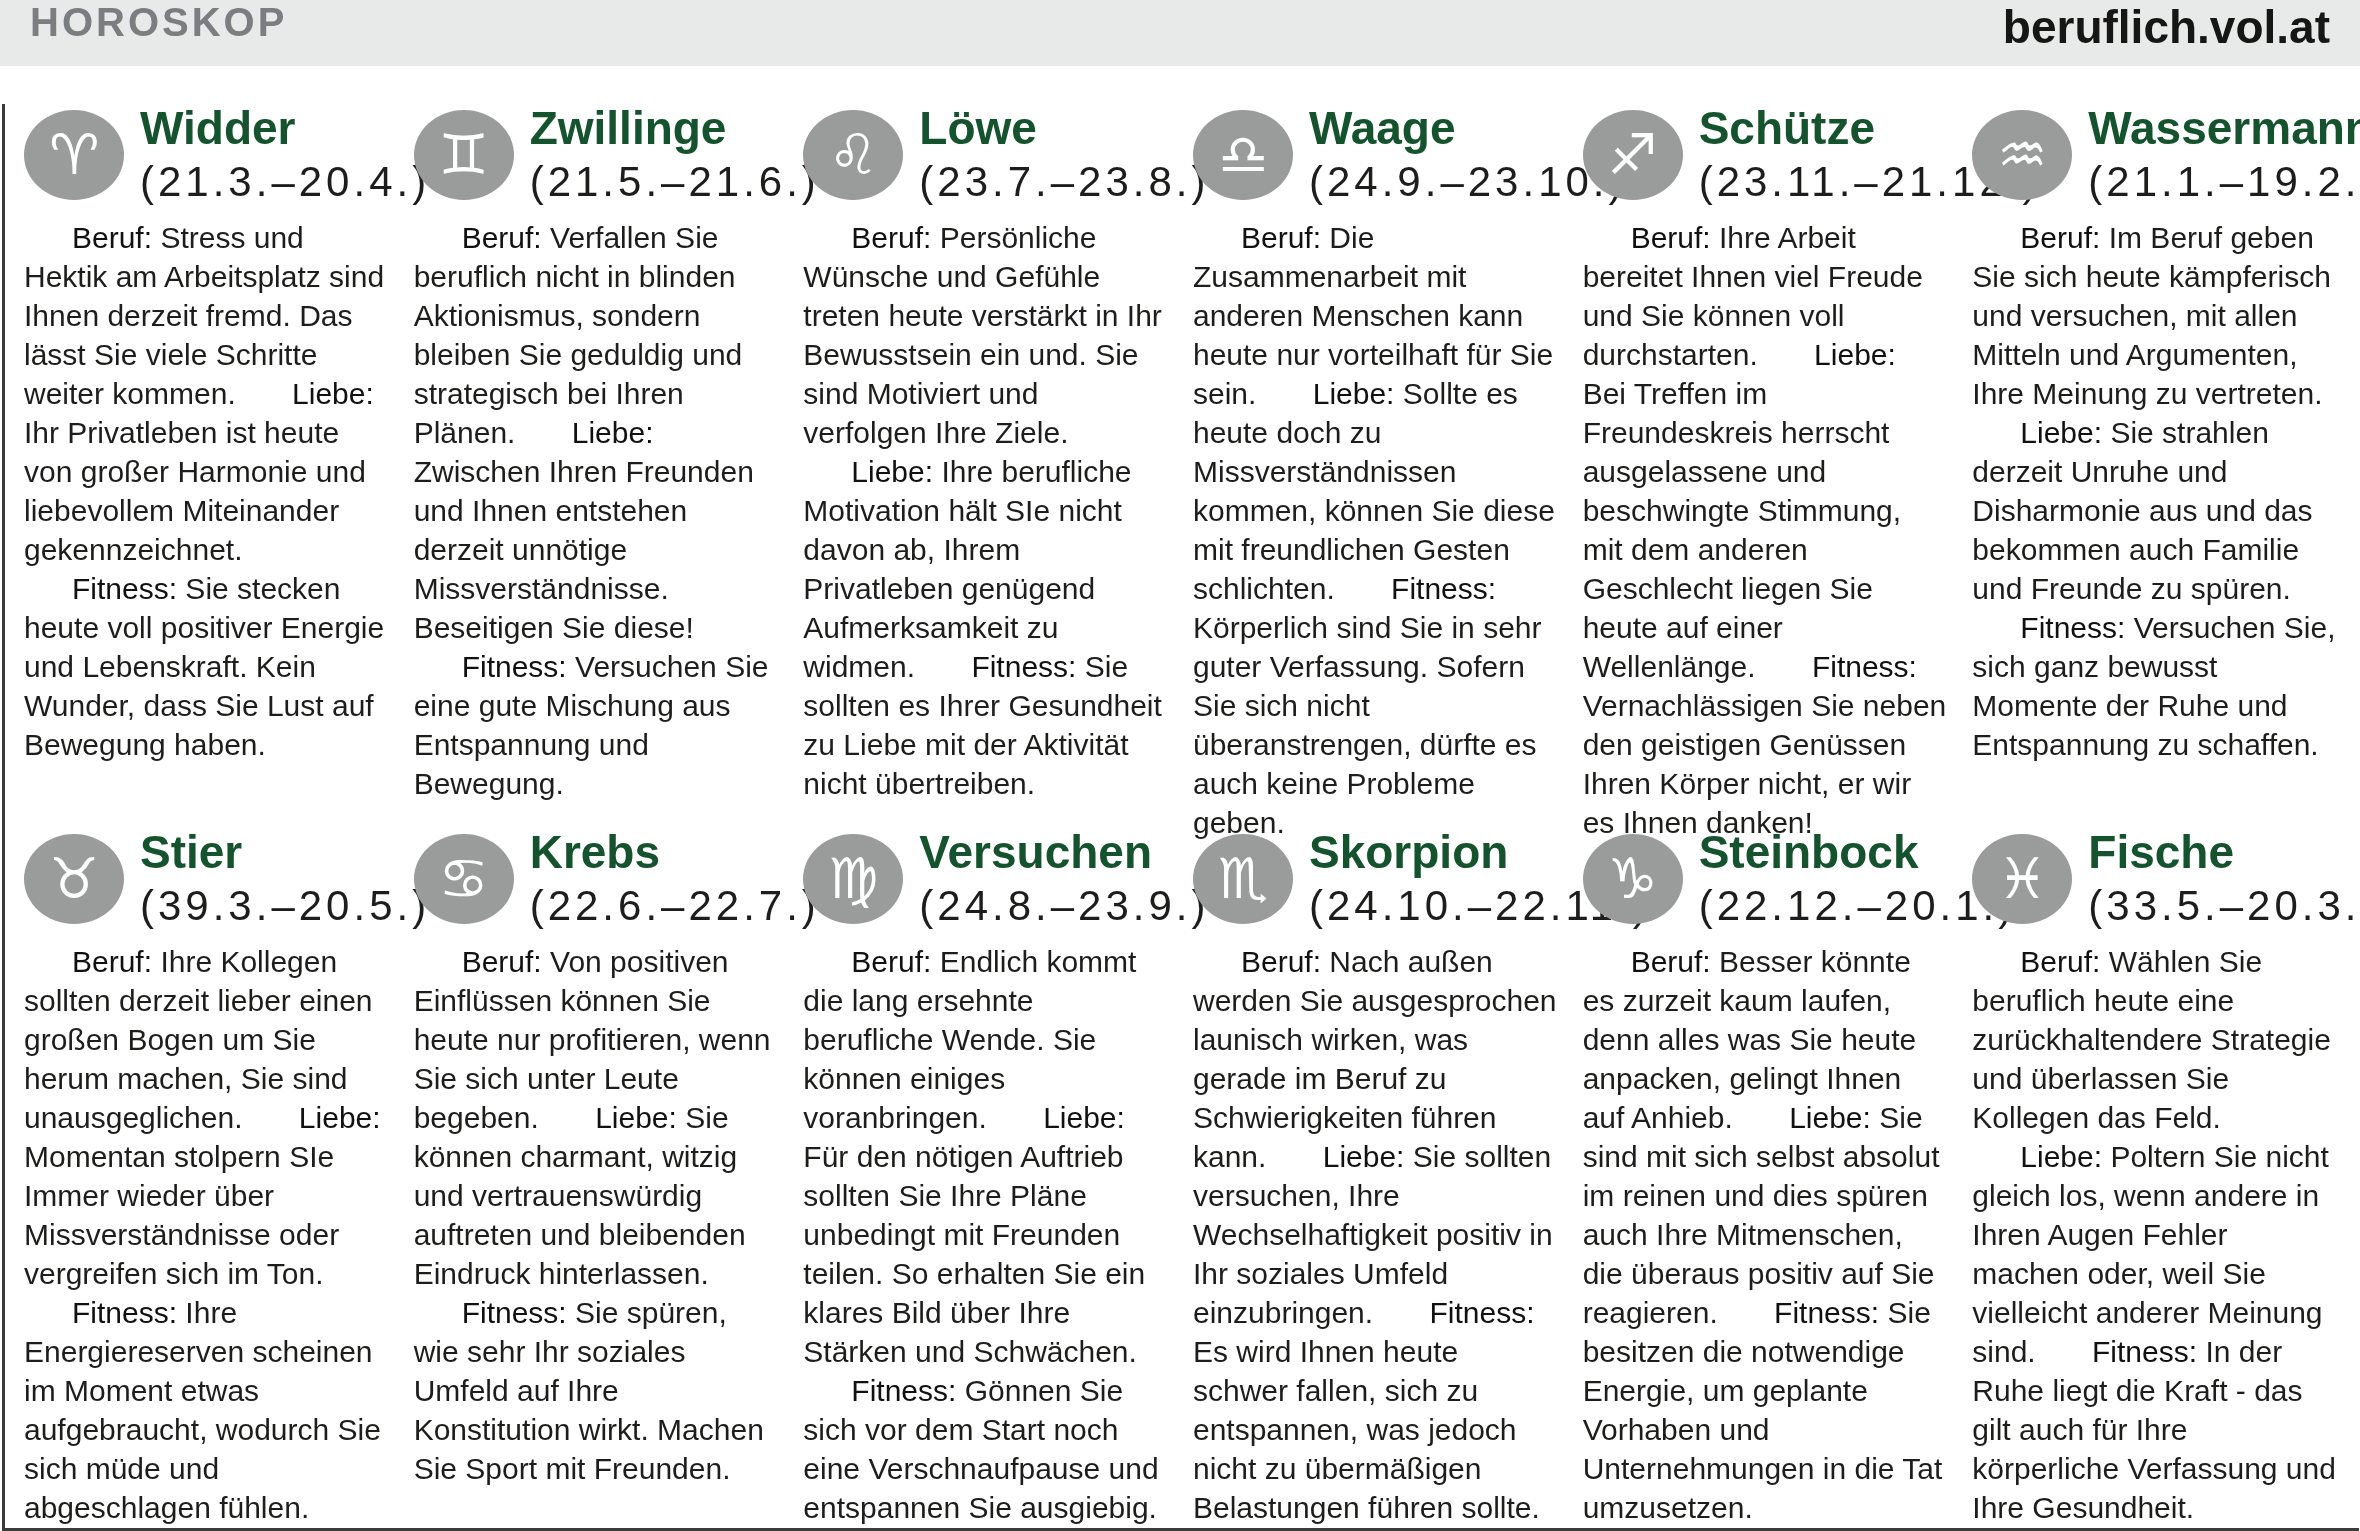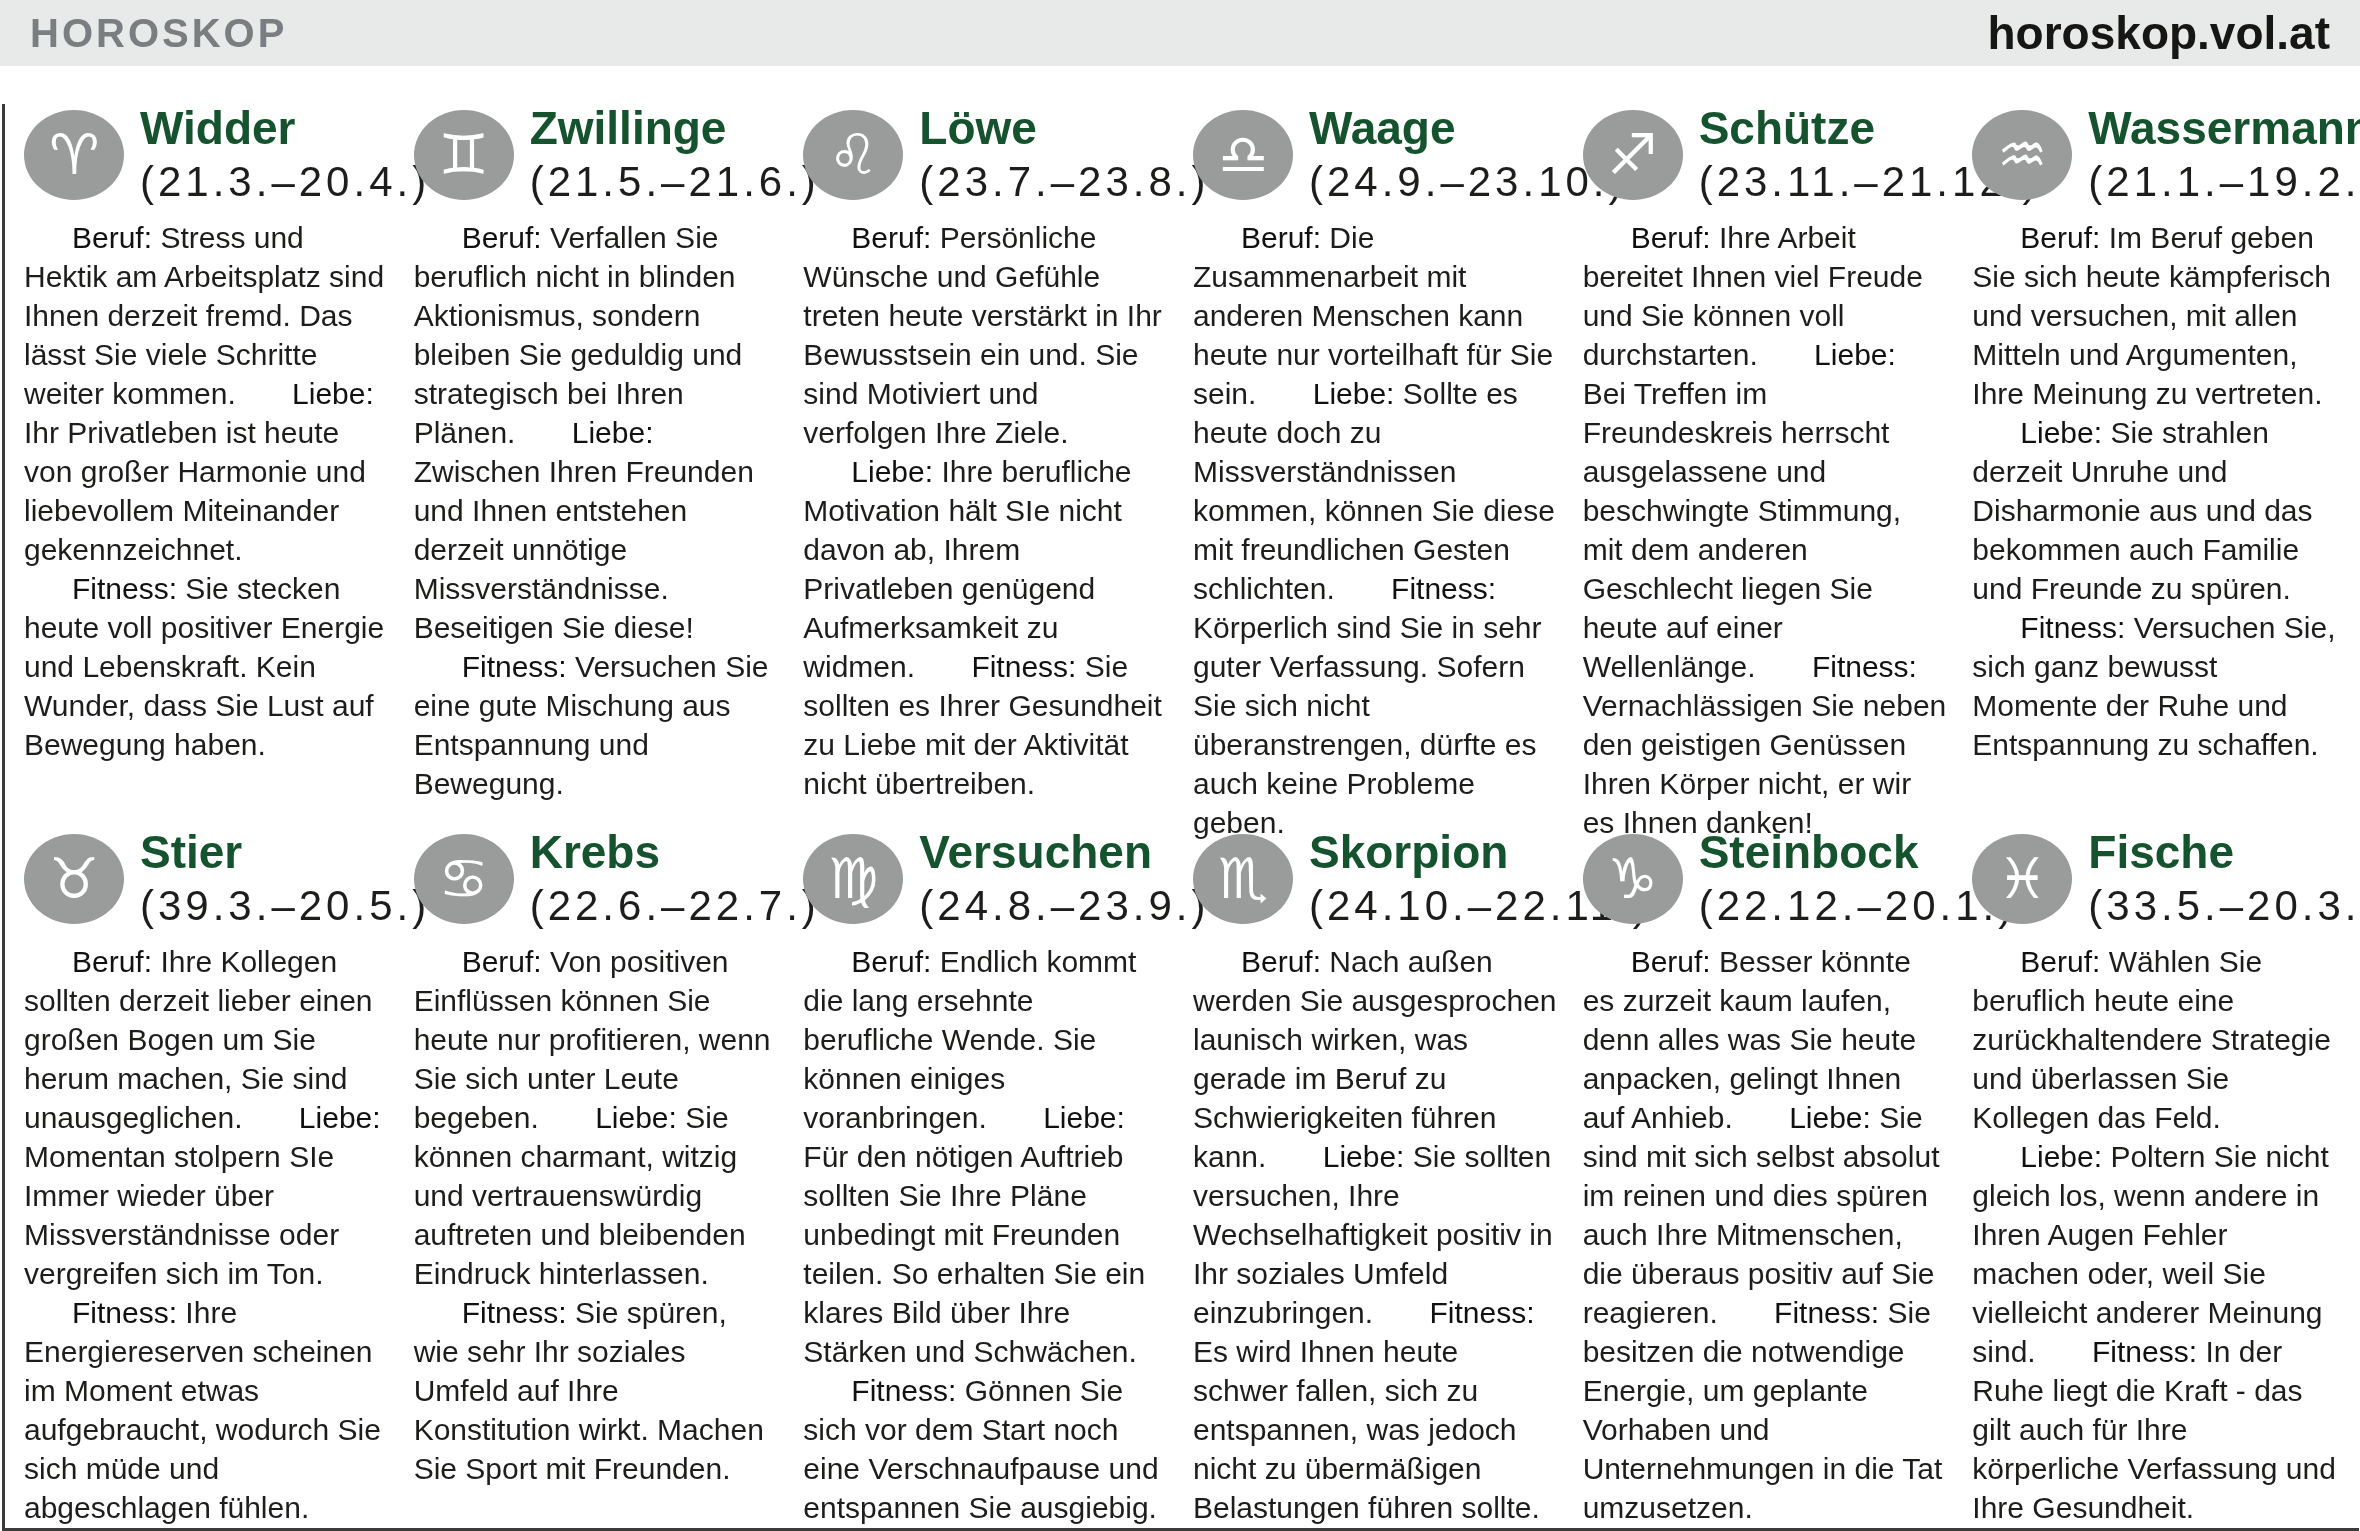--- a/index.html
+++ b/index.html
@@ -4,21 +4,21 @@
 <style>
   html,body{margin:0;padding:0;}
   body{
     width:2360px;height:1531px;position:relative;overflow:hidden;
     background:#ffffff;color:#1d1d1b;
     font-family:"Liberation Sans", sans-serif;
     -webkit-font-smoothing:antialiased;
   }
   .header{
     position:absolute;top:0;left:0;width:2360px;height:66px;
-    background:#e8eae9;display:flex;justify-content:space-between;align-items:center;
+    background:#e8eae9;display:flex;justify-content:space-between;
     padding:0 30px;box-sizing:border-box;
   }
   .header-title{font-weight:bold;font-size:40px;letter-spacing:3px;color:#7b7e80;}
   .header-site{font-weight:bold;font-size:46px;color:#161615;}
   .frame{
     position:absolute;left:2px;top:104px;width:2354px;height:1424px;
     border-left:3px solid #3b3b3b;border-bottom:3px solid #3b3b3b;
     pointer-events:none;
   }
   .grid{
@@ -40,21 +40,21 @@
   .nm{font-size:46px;font-weight:bold;line-height:1.08;color:#14532d;white-space:nowrap;}
   .dt{font-size:42px;letter-spacing:4px;line-height:1.15;margin-top:4px;white-space:nowrap;}
   .body{font-size:30px;line-height:39px;color:#1d1d1b;}
   .body b{font-weight:normal;color:#111;margin-left:48px;}
 </style>
 </head>
 <body>
 
 <div class="header">
   <div class="header-title">HOROSKOP</div>
-  <div class="header-site">horoskop.vol.at</div>
+  <div class="header-site">beruflich.vol.at</div>
 </div>
 
 <div class="frame"></div>
 
 <div class="grid">
   <div class="card">
     <div class="head">
       <div class="icon">
         <span class="glyph">♈</span>
       </div>

